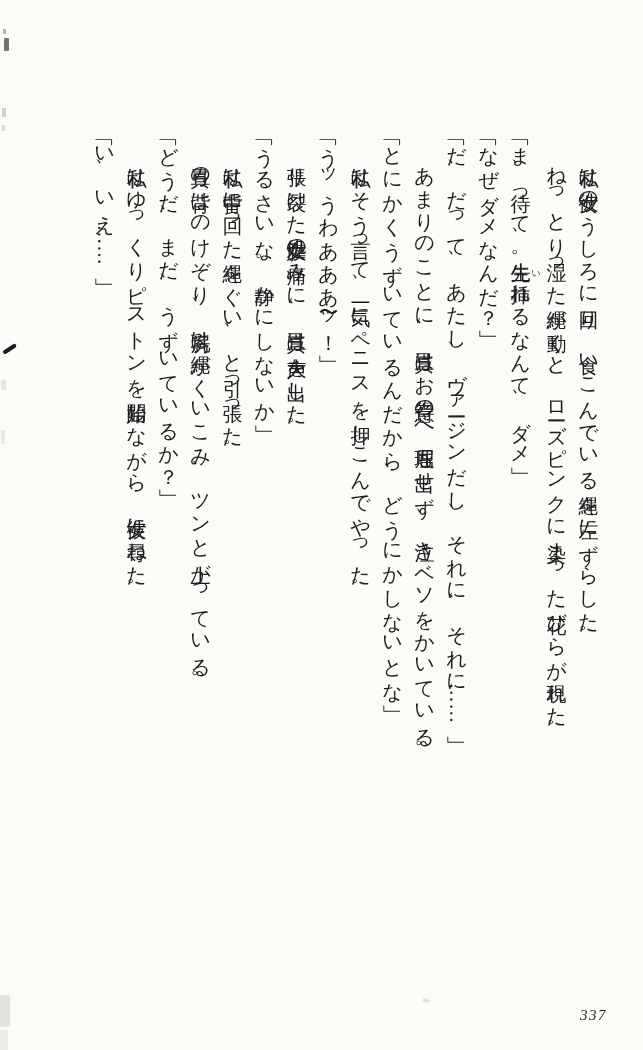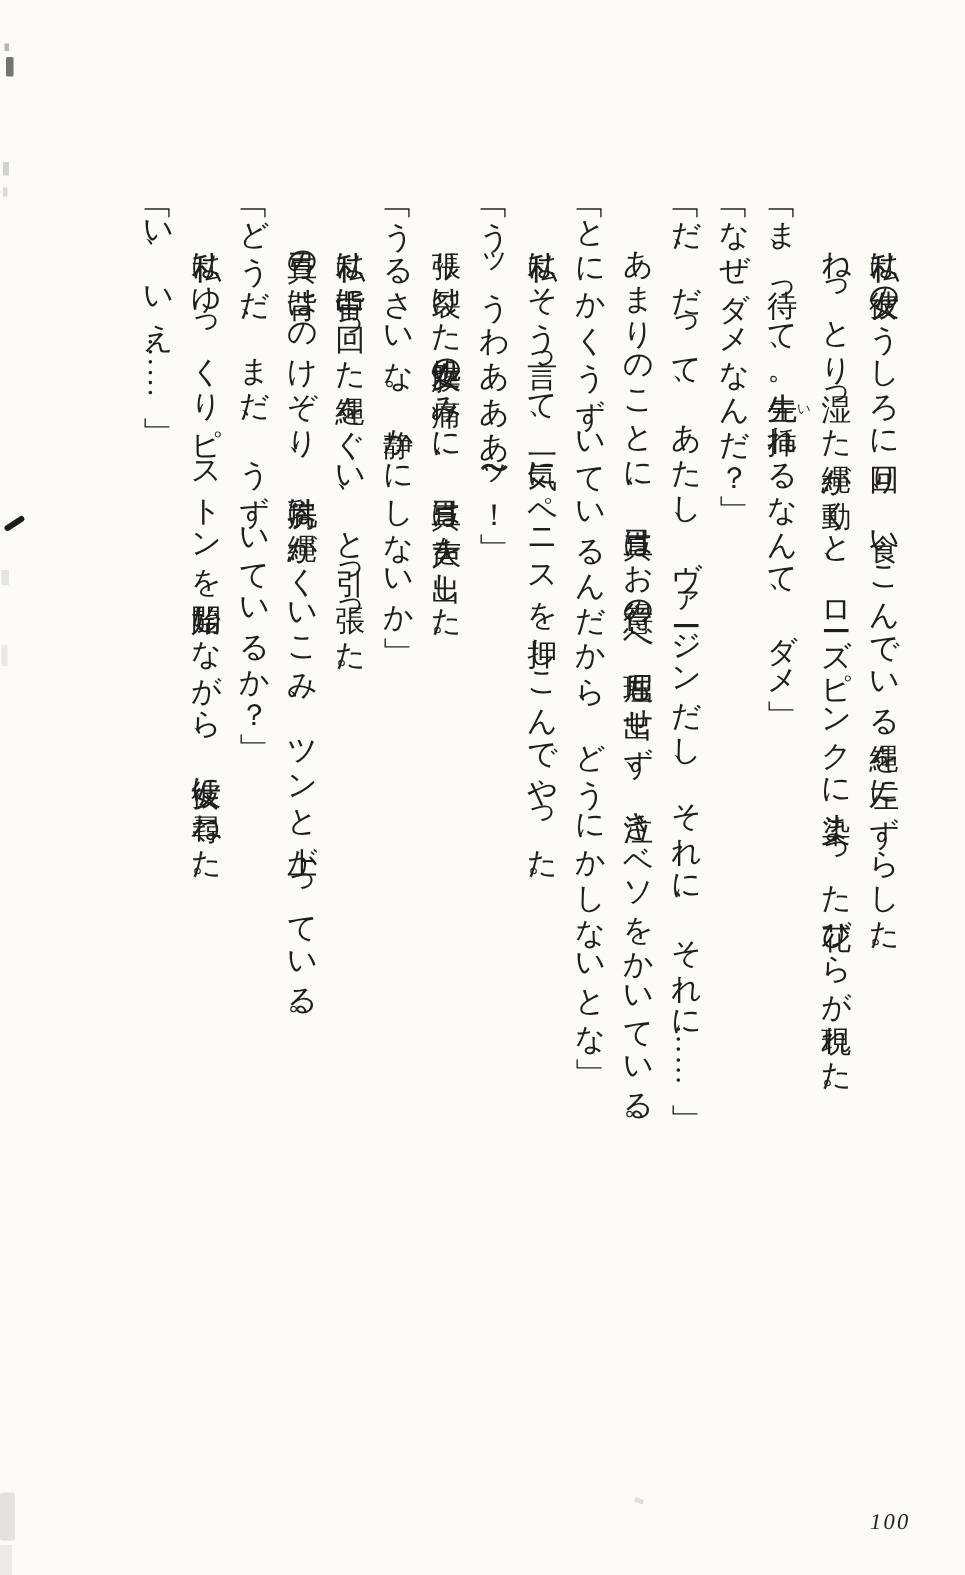--- a/index.html
+++ b/index.html
@@ -63,21 +63,21 @@
   <p class="dlg">「うッうわあああ〜ッ！」</p>
   <p class="narr">張り裂けた処女膜の痛みに、真弓は大声を出した。</p>
   <p class="dlg">「うるさいな。静かにしないか」</p>
   <p class="narr">私は背中に回った縄をぐい、と引っ張った。</p>
   <p class="narr">真弓の背はのけぞり、乳房は縄がくいこみ、ツンと上がっている。</p>
   <p class="dlg">「どうだ、まだ、うずいているか？」</p>
   <p class="narr">私はゆっくりピストンを開始しながら、彼女に尋ねた。</p>
   <p class="dlg">「い、いえ……」</p>
 </div>
 
-<div class="folio">100</div>
+<div class="folio">337</div>
 
 <div class="artifact a-tl1"></div>
 <div class="artifact a-tl2"></div>
 <div class="artifact a-tl3"></div>
 <div class="artifact a-tl4"></div>
 <div class="artifact a-stroke"></div>
 <div class="artifact a-sm1"></div>
 <div class="artifact a-sm2"></div>
 <div class="artifact a-bl1"></div>
 <div class="artifact a-bl2"></div>

